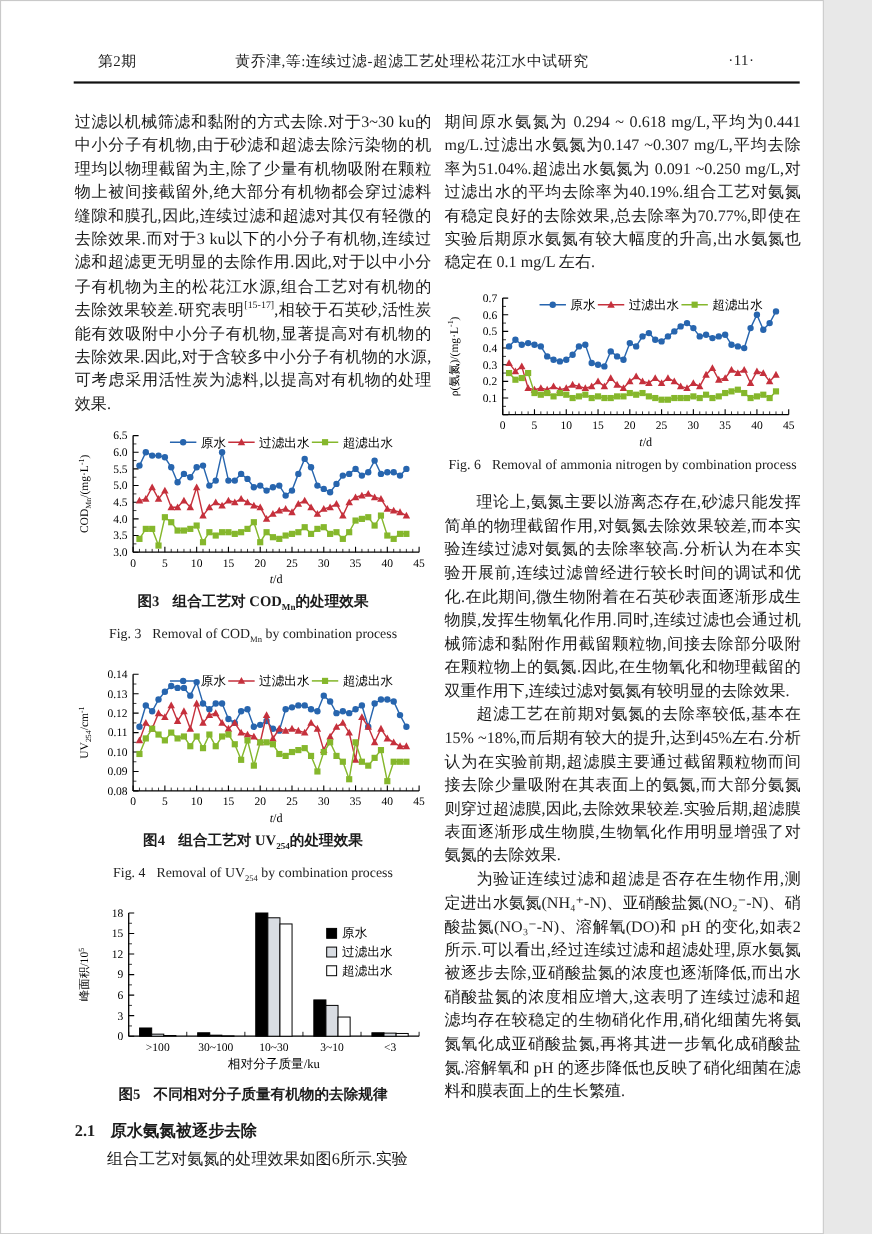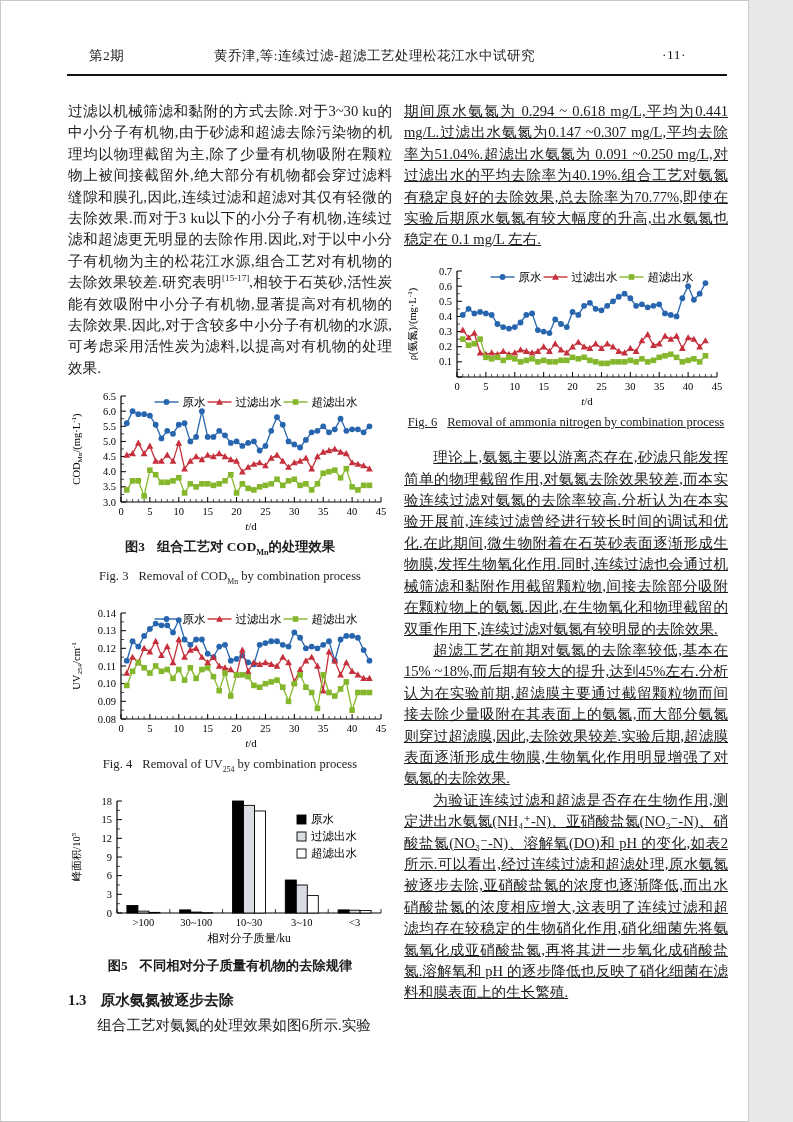--- a/index.html
+++ b/index.html
@@ -7,21 +7,21 @@
         border:1px solid #c9c9c9;box-sizing:border-box;overflow:hidden;
         font-family:"Liberation Serif","DejaVu Sans",serif;color:#1c1c1c;}
   .hdr{position:absolute;top:46px;font-size:13.5px;letter-spacing:.5px;}
   #hdr-issue{left:88px;}
   #hdr-title{left:0;width:100%;text-align:center;}
   #hdr-page{right:62px;}
   #hdr-rule{position:absolute;top:73px;left:66px;width:660px;height:2px;background:#111;}
   .col{position:absolute;top:100px;width:324px;font-size:14.6px;line-height:21.4px;
        text-align:justify;text-justify:inter-character;}
   #col-left{left:67px;}
-  #col-right{left:403px;text-decoration:underline;}
+  #col-right{left:403px;}
   .para{margin:0;}
   .ind{text-indent:2em;}
   sup.ref{font-size:.62em;vertical-align:super;line-height:0;}
   .figblock{margin:0;text-align:center;}
   .chart{display:block;margin:0 auto;}
   .cap-zh{font-size:13.3px;font-weight:bold;text-align:center;margin-top:2px;
           font-family:"Liberation Serif","DejaVu Sans",serif;}
   .cap-zh .lbl{margin-right:12px;}
   .cap-en{font-size:12.6px;text-align:center;margin-top:3px;
           font-family:"Liberation Serif","DejaVu Serif",serif;}
@@ -492,20 +492,21 @@
           <line x1="85.5" y1="18" x2="109.5" y2="18" stroke="#2765ae" stroke-width="1.4"></line>
           <circle cx="97.5" cy="18" r="2.9" fill="#2765ae"></circle>
           <text x="113.5" y="22" font-size="11.5">原水</text>
           <line x1="138.5" y1="18" x2="162.5" y2="18" stroke="#c5303c" stroke-width="1.4"></line>
           <path d="M150.5 14.5 L153.9 20.7 L147.1 20.7 Z" fill="#c5303c"></path>
           <text x="166.5" y="22" font-size="11.5">过滤出水</text>
           <line x1="214.5" y1="18" x2="238.5" y2="18" stroke="#85b72c" stroke-width="1.4"></line>
           <rect x="223.7" y="15.2" width="5.6" height="5.6" fill="#85b72c"></rect>
           <text x="242.5" y="22" font-size="11.5">超滤出水</text>
         </svg>
+      <div class="cap-zh"><span class="lbl">图4</span><span>组合工艺对 UV</span><sub class="cs">254</sub><span>的处理效果</span></div>
       <div class="cap-en"><span class="fg">Fig. 4</span><span>Removal of UV</span><sub class="cs">254</sub><span> by combination process</span></div>
     </div>
 
     <div class="figblock" style="margin-top:11px;">
       <svg id="chart-fig5" class="chart" width="322" height="162">
           <line x1="48" y1="10" x2="48" y2="122" stroke="#000" stroke-width="1.2"></line>
           <line x1="48" y1="122" x2="312" y2="122" stroke="#000" stroke-width="1.2"></line>
           <line x1="48" y1="122" x2="53" y2="122" stroke="#000"></line>
           <text x="43" y="125.5" font-size="10.5" text-anchor="end">0</text>
           <line x1="48" y1="112.66666666666667" x2="51" y2="112.66666666666667" stroke="#000" stroke-width="0.7"></line>
@@ -557,21 +558,21 @@
           <rect x="228" y="24" width="9" height="9" fill="#000000" stroke="#000" stroke-width="0.9"></rect>
           <text x="242" y="32" font-size="11.5">原水</text>
           <rect x="228" y="41" width="9" height="9" fill="#d9dde3" stroke="#000" stroke-width="0.9"></rect>
           <text x="242" y="49" font-size="11.5">过滤出水</text>
           <rect x="228" y="58" width="9" height="9" fill="#ffffff" stroke="#000" stroke-width="0.9"></rect>
           <text x="242" y="66" font-size="11.5">超滤出水</text>
         </svg>
       <div class="cap-zh"><span class="lbl">图5</span><span>不同相对分子质量有机物的去除规律</span></div>
     </div>
 
-    <p class="sect" style="margin-top:13px;"><span class="num">1.3</span><span>原水氨氮被逐步去除</span></p>
+    <p class="sect" style="margin-top:13px;"><span class="num">2.1</span><span>原水氨氮被逐步去除</span></p>
     <p class="para ind" style="margin-top:4px;">组合工艺对氨氮的处理效果如图6所示.实验</p>
   </div>
 
   <div class="col" id="col-right">
     <p class="para">期间原水氨氮为 0.294 ~ 0.618 mg/L,平均为0.441 mg/L.过滤出水氨氮为0.147 ~0.307 mg/L,平均去除率为51.04%.超滤出水氨氮为 0.091 ~0.250 mg/L,对过滤出水的平均去除率为40.19%.组合工艺对氨氮有稳定良好的去除效果,总去除率为70.77%,即使在实验后期原水氨氮有较大幅度的升高,出水氨氮也稳定在 0.1 mg/L 左右.</p>
 
     <div class="figblock" style="margin-top:8px;">
       <svg id="chart-fig6" class="chart" width="322" height="150">
           <line x1="52" y1="12" x2="52" y2="118" stroke="#000" stroke-width="1.2"></line>
           <line x1="52" y1="118" x2="312" y2="118" stroke="#000" stroke-width="1.2"></line>

